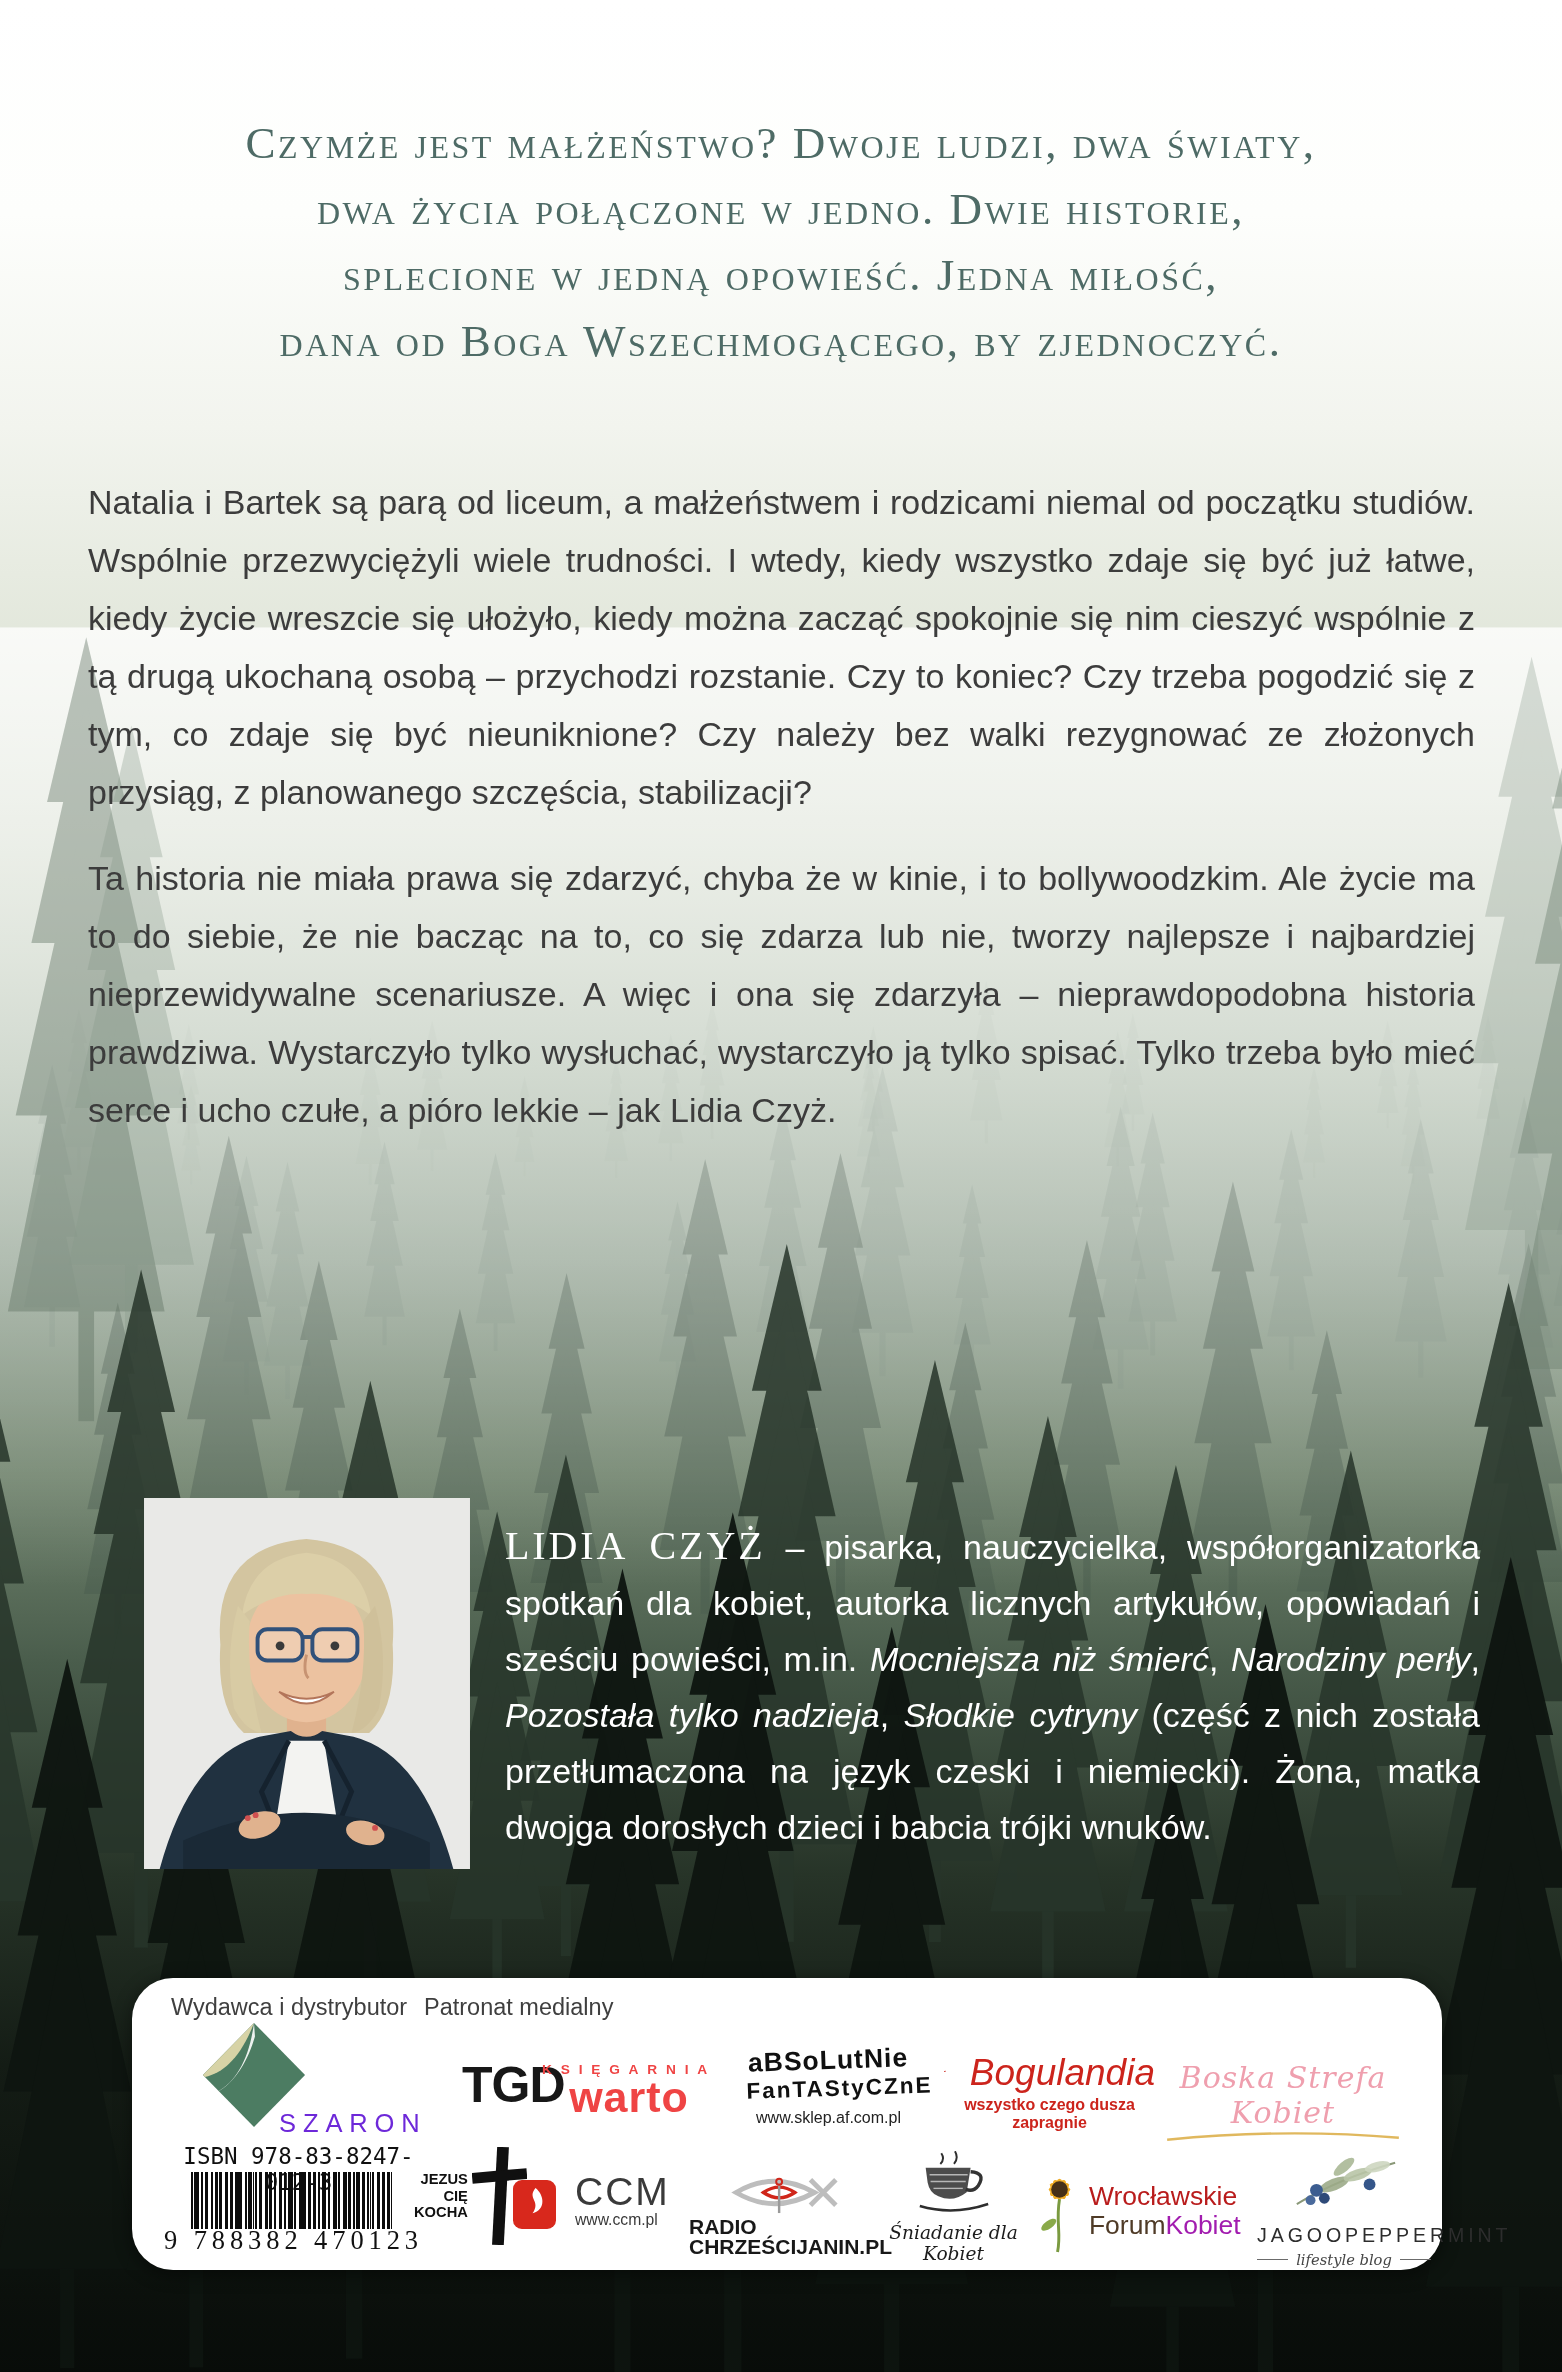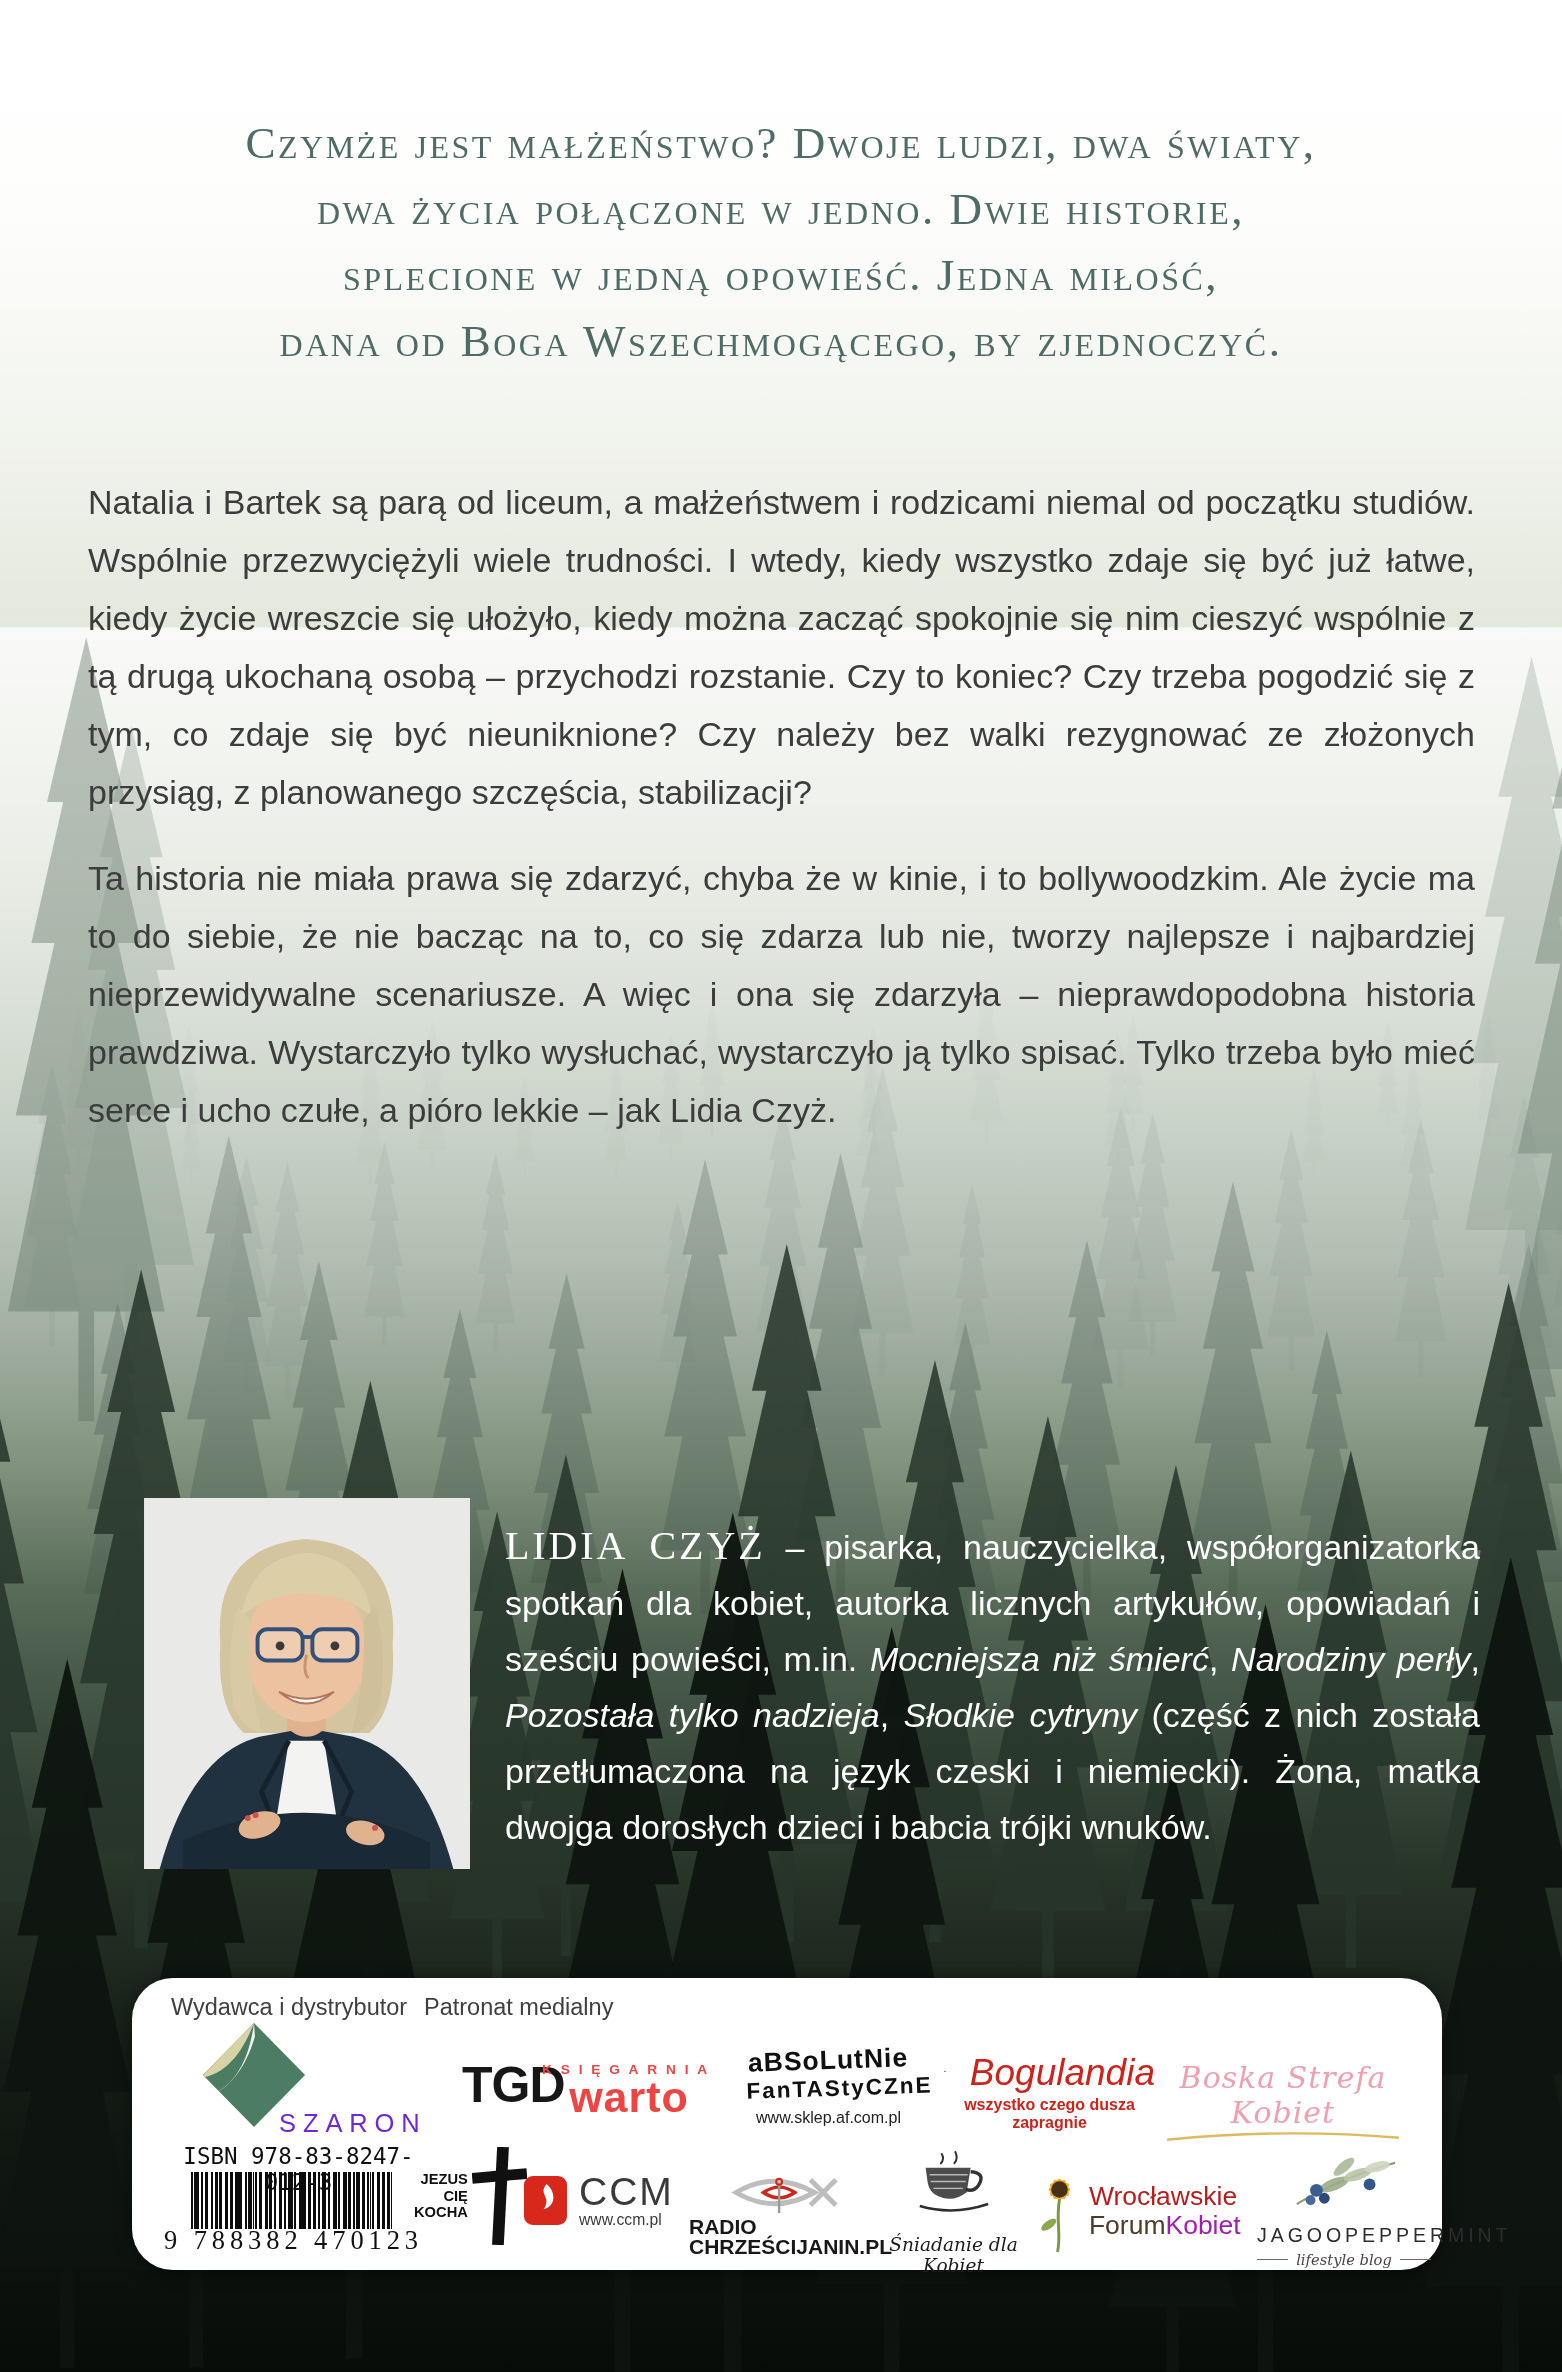--- a/index.html
+++ b/index.html
@@ -72,28 +72,28 @@
   .af-url{font-size:16px;font-weight:400;color:#222;margin-top:6.9px;}
   #logo-bogu{left:812px;top:71px;width:211px;}
   .bogu-row{display:flex;align-items:flex-end;gap:24px;font-style:italic;}
   .bogu-name{font-size:37px;color:#cc241c;font-weight:500;}
   .bogu-tag{font-size:16px;font-weight:700;color:#cc241c;margin-top:2px;text-align:center;}
   #logo-boska{left:1031px;top:82px;width:240px;text-align:center;}
   .boska-text{font-family:"DejaVu Serif",serif;font-style:italic;font-size:30px;color:#ef9fae;letter-spacing:1px;}
 
   #logo-jezus{left:282px;top:169px;display:flex;align-items:center;gap:3.9px;}
   .jezus-text{text-align:right;font-size:14.7px;font-weight:900;color:#101010;line-height:16.7px;}
-  #logo-ccm{left:392px;top:194px;display:flex;align-items:center;gap:12px;}
+  #logo-ccm{left:381px;top:194px;display:flex;align-items:flex-end;gap:19px;}
   .ccm-name{font-size:39px;color:#3a3a3a;letter-spacing:2px;line-height:39px;}
   .ccm-url{font-size:15.7px;color:#3a3a3a;}
   #logo-radio{left:557px;top:192px;width:181px;}
   .radio-fish{margin-left:41px;}
   .radio-text{font-size:21px;font-weight:900;color:#181818;line-height:23.5px;margin-top:-3.9px;}
   #logo-sniadanie{left:747px;top:173px;width:149px;text-align:center;}
-  .sniad-text{font-family:"DejaVu Serif",serif;font-style:italic;font-size:18.6px;color:#1c1c1c;margin-top:14px;}
+  .sniad-text{font-family:"DejaVu Serif",serif;font-style:italic;font-size:18.6px;color:#1c1c1c;margin-top:2px;}
   #logo-wfk{left:904px;top:190px;display:flex;align-items:center;gap:5.9px;}
   .wfk-l1{font-size:26.5px;color:#b91c1c;line-height:28px;}
   .wfk-forum{font-size:26.5px;color:#4f3b27;}
   .wfk-kobiet{font-size:26.5px;color:#a21caf;}
   #logo-jagoo{left:1125px;top:173px;width:174px;text-align:center;}
   .jagoo-name{font-size:19.6px;letter-spacing:3.9px;color:#2d2d2d;margin-top:8px;}
   .jagoo-sub{display:flex;align-items:center;gap:7.8px;margin-top:3.9px;}
   .jagoo-sub::before,.jagoo-sub::after{content:"";flex:1;height:1.5px;background:#6b6b6b;}
   .jagoo-sub span{font-family:"DejaVu Serif",serif;font-style:italic;font-size:14.7px;color:#454545;white-space:nowrap;}
 </style>

